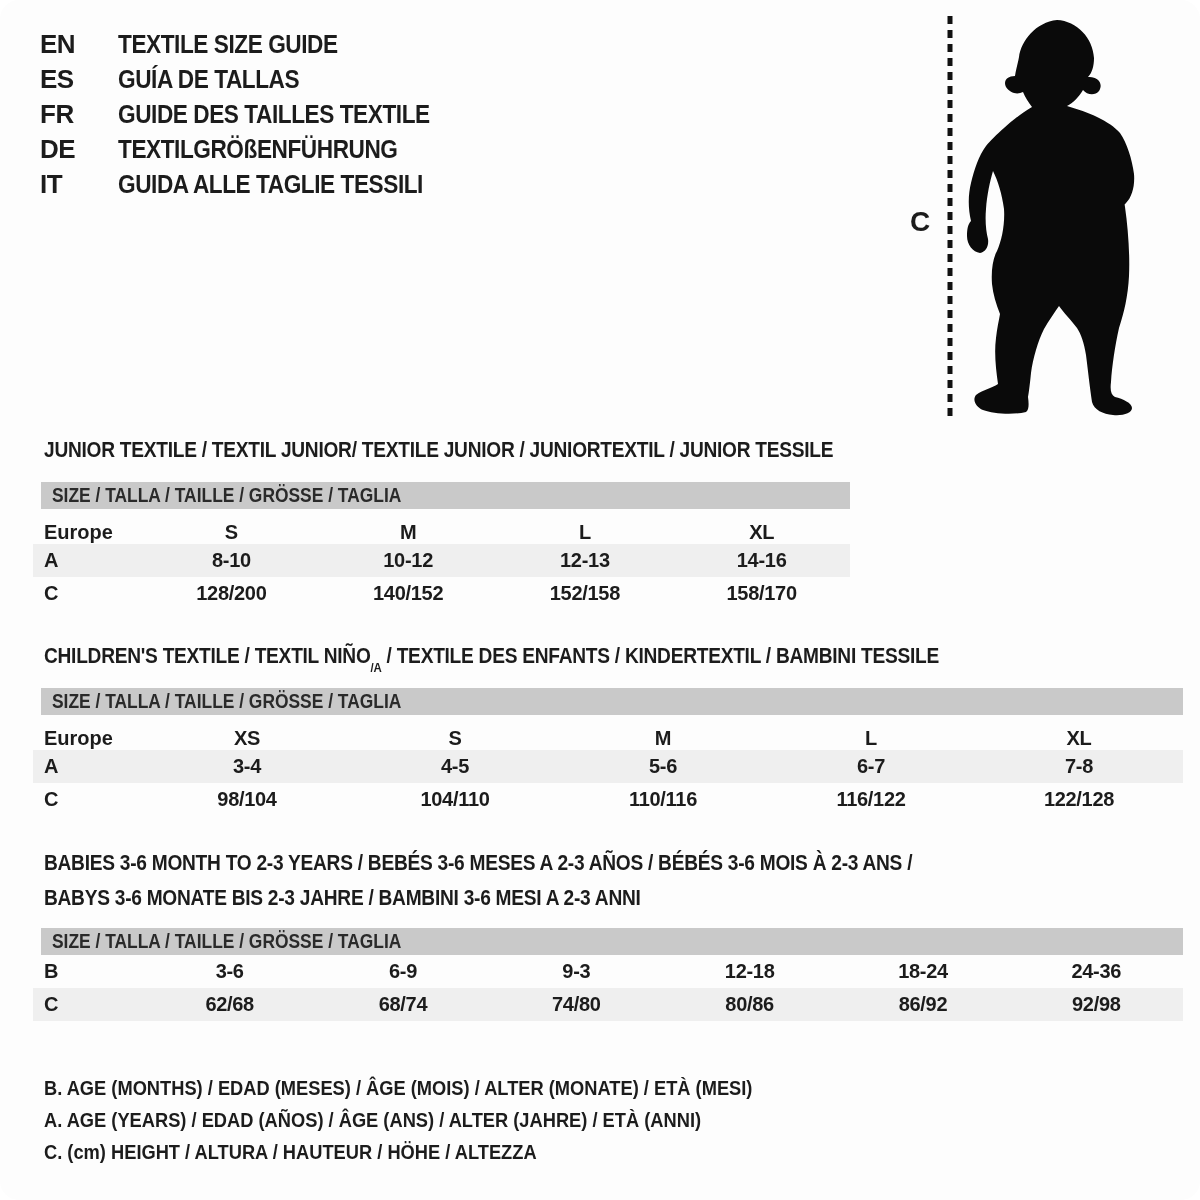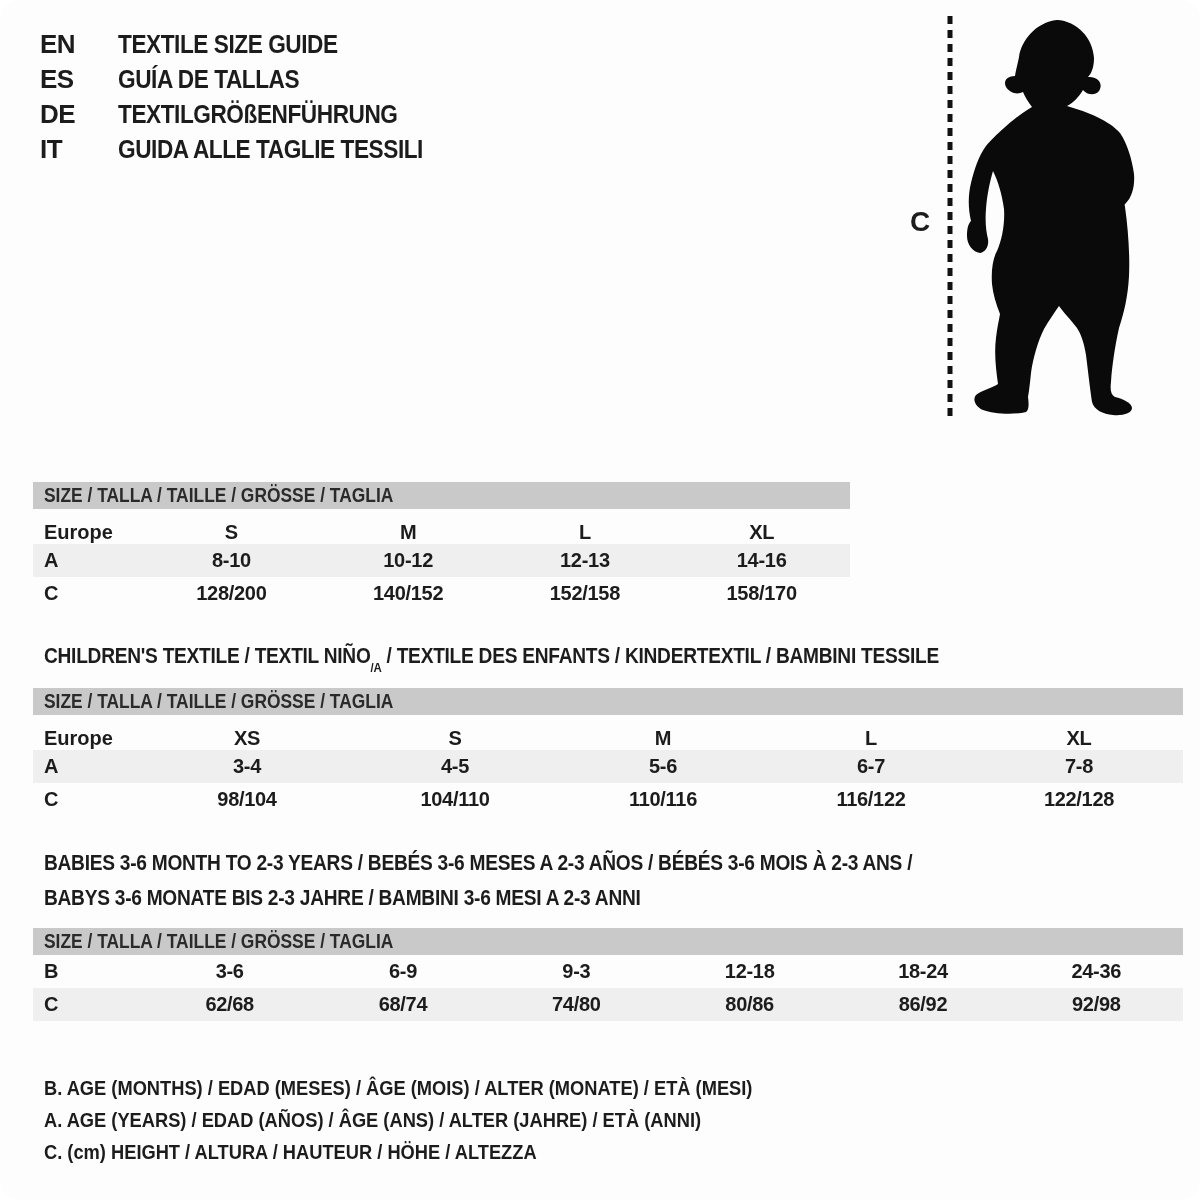--- a/index.html
+++ b/index.html
@@ -30,21 +30,21 @@
   #sec2-title { top:638px; }
   #sec3-title { top:845px; }
   sub.small { font-size:0.60em; position:relative; top:0.25em; }
 
   
   .size-table { position:absolute; left:33px; }
   #table1 { top:482px; width:817px; }
   #table2 { top:688px; width:1150px; }
   #table3 { top:928px; width:1150px; }
   .size-bar { height:27px; background:#c9c9c9; line-height:27px; padding-left:11px;
-              font-size:20px; font-weight:bold; color:#2a2a2a; }
+              font-size:20px; font-weight:bold; color:#2a2a2a;margin-left:8px; }
   .trow { display:flex; align-items:center; height:33px; font-size:20px; font-weight:bold; }
   .trow.head { height:35px;align-items:flex-end; }
   .shaded { background:#efefef; }
   .tlabel { width:110px; padding-left:11px; flex:none; }
   .tcell { flex:1; text-align:center; letter-spacing:-0.3px; }
 
   
   .legend { position:absolute; left:44px; top:1072px; font-size:21px; font-weight:bold; line-height:32px; }
 </style>
 </head>
@@ -53,20 +53,24 @@
 <div class="canvas">
 
   <div class="lang">
     <div class="lang-row">
       <span class="lang-code">EN</span>
       <span class="cond">TEXTILE SIZE GUIDE</span>
     </div>
     <div class="lang-row">
       <span class="lang-code">ES</span>
       <span class="cond">GUÍA DE TALLAS</span>
+    </div>
+    <div class="lang-row">
+      <span class="lang-code">FR</span>
+      <span class="cond">GUIDE DES TAILLES TEXTILE</span>
     </div>
     <div class="lang-row">
       <span class="lang-code">DE</span>
       <span class="cond">TEXTILGRÖßENFÜHRUNG</span>
     </div>
     <div class="lang-row">
       <span class="lang-code">IT</span>
       <span class="cond">GUIDA ALLE TAGLIE TESSILI</span>
     </div>
   </div>
@@ -123,20 +127,23 @@
         C110,141 117,134 124,128
         C132,121 140,114 152,107
         C149,103 145,97 143,92
         C137,95 130,93 126,87
         C123,81 127,76 135,76
         C136,69 138,63 139,57
         C141,41 156,22 177,20 Z"></path>
     </svg>
   </div>
 
+  <div class="sec-title" id="sec1-title">
+    <span class="cond">JUNIOR TEXTILE / TEXTIL JUNIOR/ TEXTILE JUNIOR / JUNIORTEXTIL / JUNIOR TESSILE</span>
+  </div>
   <div class="size-table" id="table1">
     <div class="size-bar">
       <span class="cond">SIZE / TALLA / TAILLE / GRÖSSE / TAGLIA</span>
     </div>
     <div class="trow head">
       <span class="tlabel">Europe</span>
       <span class="tcell">S</span>
       <span class="tcell">M</span>
       <span class="tcell">L</span>
       <span class="tcell">XL</span>

